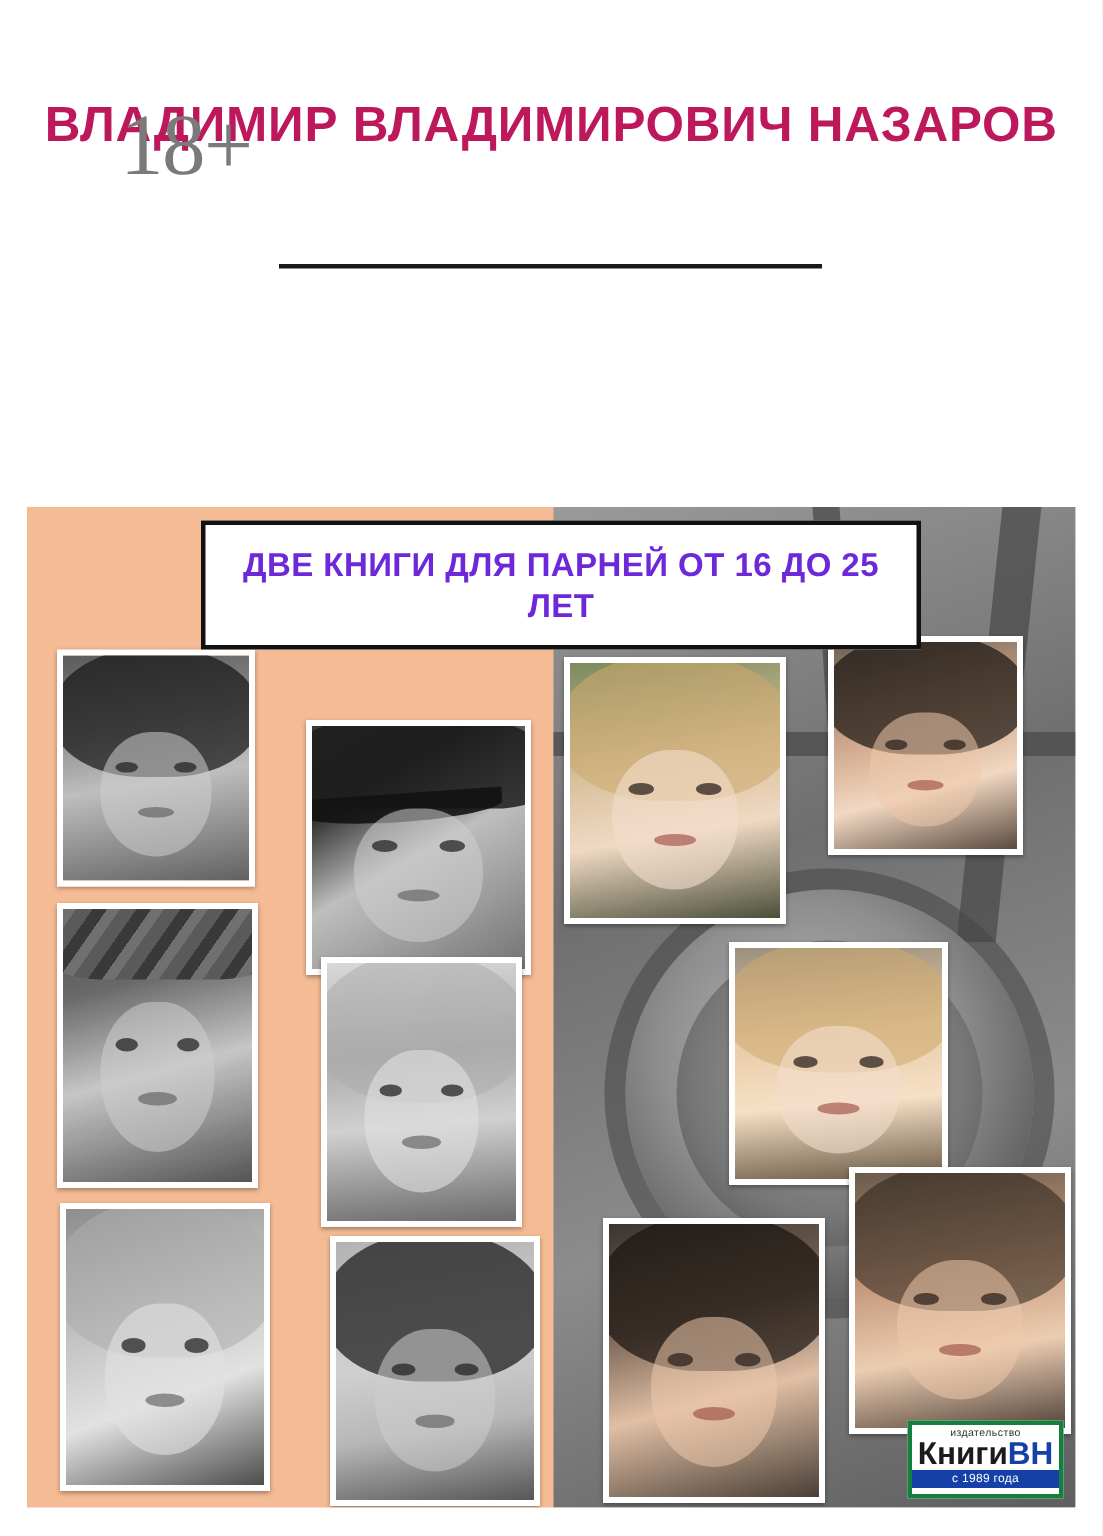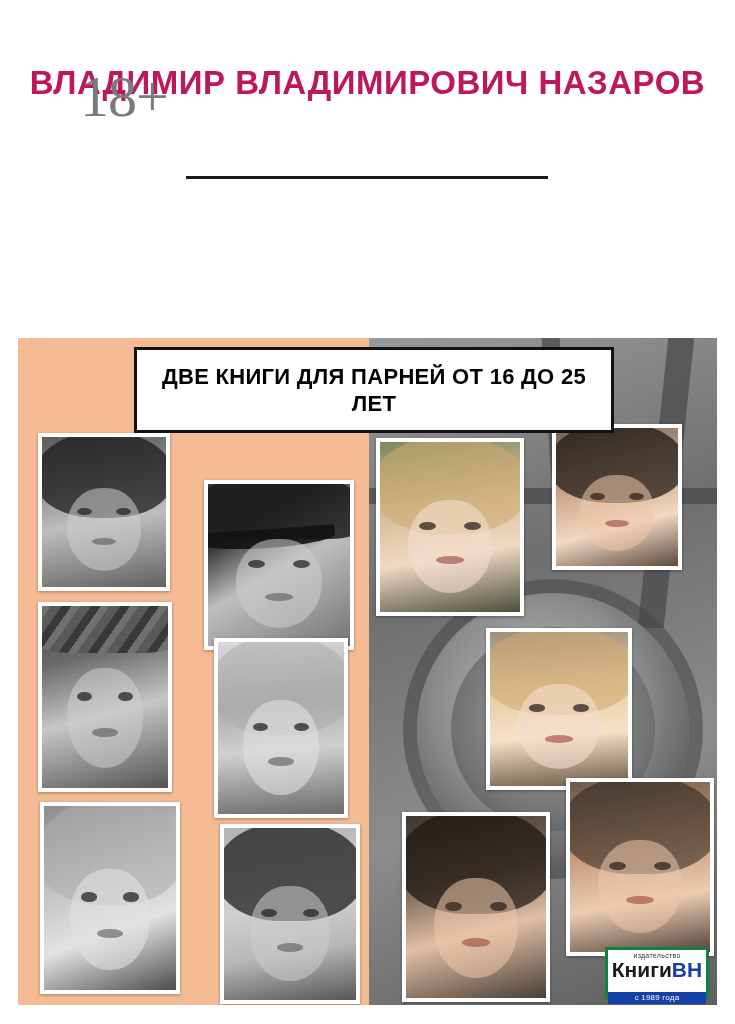--- a/index.html
+++ b/index.html
@@ -132,21 +132,21 @@
     box-sizing: border-box;
     display: flex;
     align-items: center;
     justify-content: center;
     z-index: 20;
   }
   .banner-text {
     text-align: center;
     font-size: 22px;
     font-weight: bold;
-    color: #000000;
+    color: #6d28d9;
     line-height: 1.25;
     letter-spacing: 0.3px;
   }
   
   .photo {
     position: absolute;
     border: 4px solid #ffffff;
     box-sizing: border-box;
     overflow: hidden;
     box-shadow: 0 1px 3px rgba(0,0,0,0.35);
@@ -261,21 +261,21 @@
   .pub-mid {
     font-size: 21px;
     font-weight: bold;
     line-height: 1;
     color: #1b1b1b;
   }
   .pub-mid .vn {
     color: #1440a8;
   }
   .pub-bar {
-    margin-top: 12px;
+    margin-top: 0;
     background: #1440a8;
     color: #ffffff;
     font-size: 8px;
     padding: 1px 0 2px;
     letter-spacing: 0.2px;
   }
 </style>
 </head>
 <body>
 

